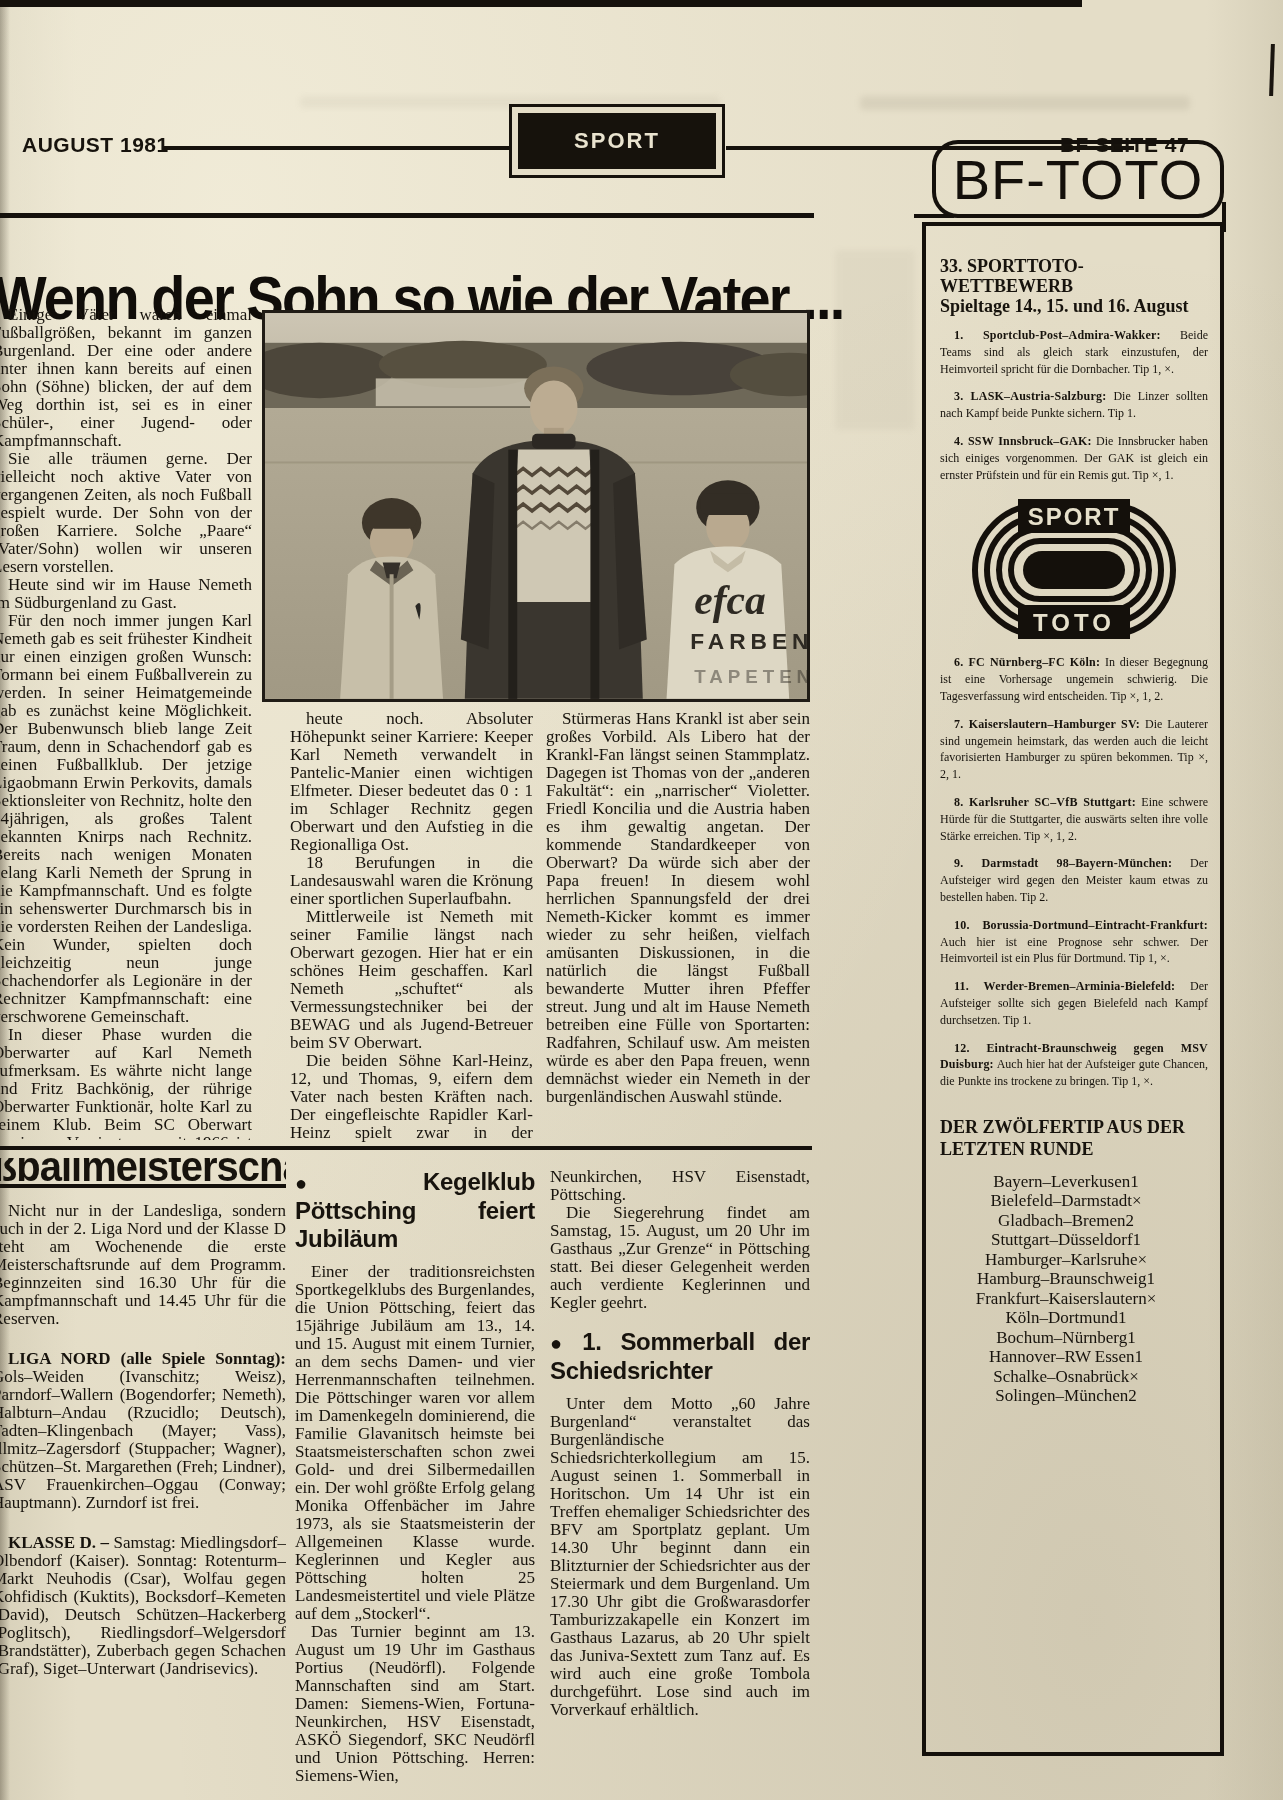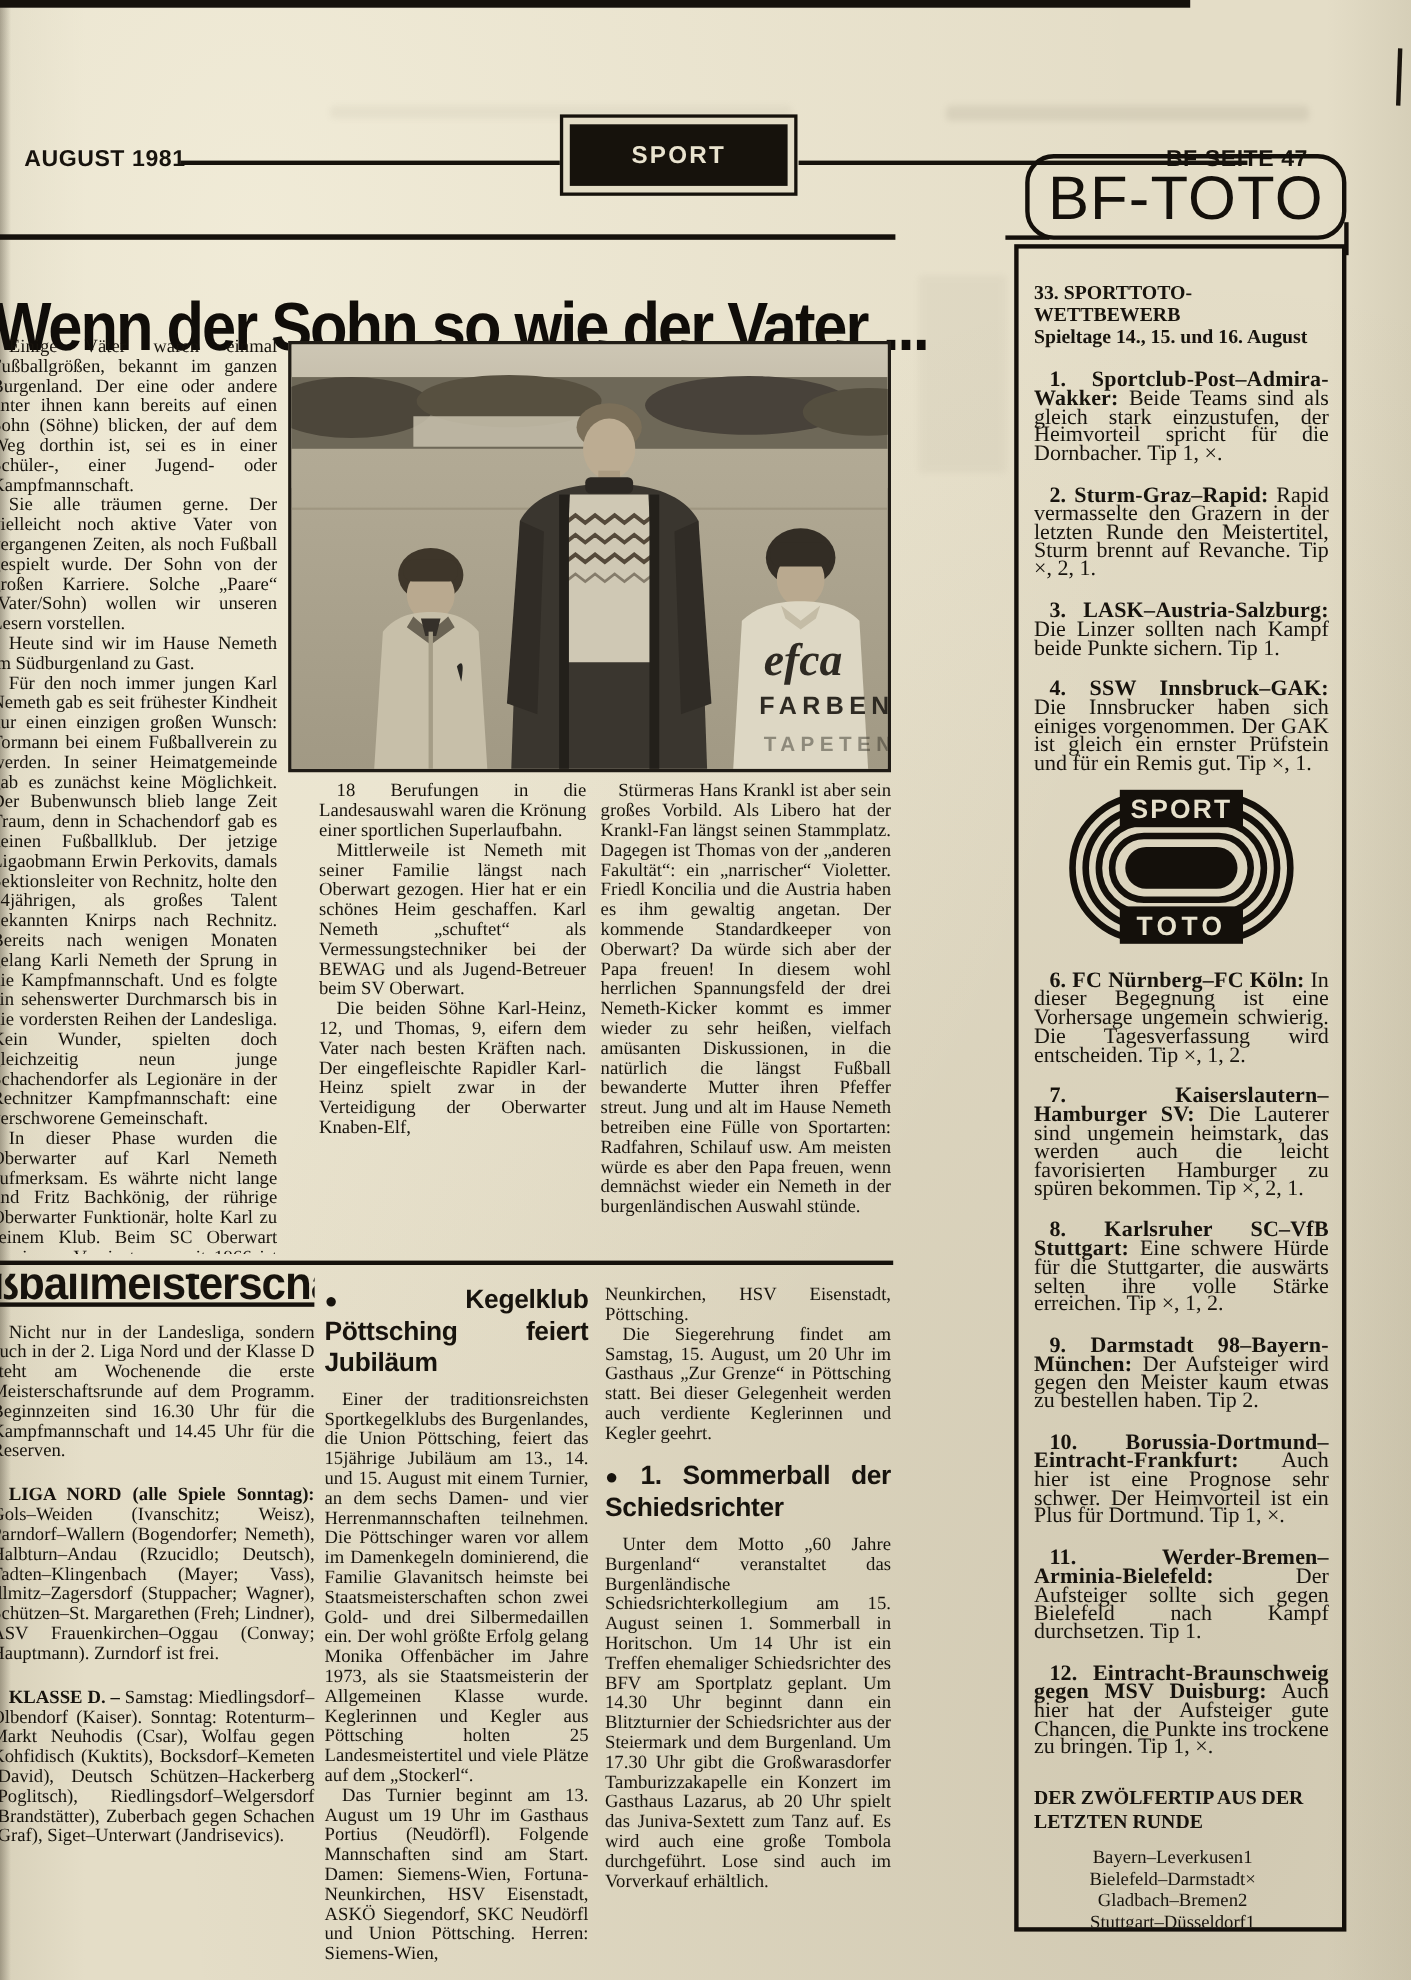--- a/index.html
+++ b/index.html
@@ -71,22 +71,22 @@
         border:4px solid #14100b;border-radius:26px;box-sizing:border-box;
         display:flex;align-items:center;justify-content:center;}
   .toto-titlebox .flourish-l{position:absolute;left:-22px;bottom:-4px;width:40px;height:4px;background:#14100b;}
   .toto-titlebox .flourish-r{position:absolute;right:-6px;bottom:-18px;width:4px;height:30px;background:#14100b;}
   .toto-title{font-family:"Liberation Sans","DejaVu Sans",sans-serif;font-weight:400;
         font-size:56px;letter-spacing:1px;color:#14100b;}
   .toto-box{position:absolute;left:922px;top:222px;width:302px;height:1534px;
         border:4px solid #14100b;box-sizing:border-box;overflow:hidden;
         padding:30px 12px 0 14px;}
   .toto-head{font-weight:700;font-size:18px;line-height:20px;margin:0;}
-  .toto-entry{font-size:20px;line-height:16.8px;text-align:justify;hyphens:auto;
-        margin:21px 0 0;text-indent:14px;font-family:Liberation Serif, serif;}
+  .toto-entry{font-size:12px;line-height:16.8px;text-align:justify;hyphens:auto;
+        margin:11px 0 0;text-indent:14px;font-family:Liberation Serif, serif;}
   .toto-entry b{letter-spacing:.2px;}
   .toto-logo{display:block;margin:14px auto 6px;}
   .zwo-head{font-weight:700;font-size:18px;line-height:22px;margin:26px 0 12px;}
   .tip-row{display:flex;justify-content:center;font-size:17px;line-height:19.5px;
         padding-right:16px;}
   .tip-row .tip{font-weight:400;}
 </style>
 </head>
 <body>
 
@@ -173,20 +173,21 @@
       <rect x="440" y="182" width="56" height="22" rx="9" fill="#332d25"></rect>
       <path d="M414,254 C428,240 448,236 468,236 C488,236 508,240 522,254 L530,390 L406,390 Z" fill="#ddd7c4"></path>
       <polygon points="450,240 468,254 486,240 482,252 468,262 454,252" fill="#c4bca6"></polygon>
       <text x="434" y="304" font-family="Liberation Serif, serif" font-style="italic" font-weight="bold" font-size="42" fill="#2e2a23">efca</text>
       <text x="430" y="340" font-family="Liberation Sans, sans-serif" font-weight="bold" font-size="23" letter-spacing="5" fill="#2e2a23">FARBEN</text>
       <text x="434" y="374" font-family="Liberation Sans, sans-serif" font-weight="bold" font-size="19" letter-spacing="5" fill="#2e2a23" opacity=".45">TAPETEN</text>
     </svg>
   </div>
 
   <div class="col2 bodytext">
+    <p>heute noch. Absoluter Höhepunkt seiner Karriere: Keeper Karl Nemeth verwandelt in Pantelic-Manier einen wichtigen Elfmeter. Dieser bedeutet das 0 : 1 im Schlager Rechnitz gegen Oberwart und den Aufstieg in die Regionalliga Ost.</p>
     <p>18 Berufungen in die Landesauswahl waren die Krönung einer sportlichen Superlaufbahn.</p>
     <p>Mittlerweile ist Nemeth mit seiner Familie längst nach Oberwart gezogen. Hier hat er ein schönes Heim geschaffen. Karl Nemeth „schuftet“ als Vermessungstechniker bei der BEWAG und als Jugend-Betreuer beim SV Oberwart.</p>
     <p>Die beiden Söhne Karl-Heinz, 12, und Thomas, 9, eifern dem Vater nach besten Kräften nach. Der eingefleischte Rapidler Karl-Heinz spielt zwar in der Verteidigung der Oberwarter Knaben-Elf,</p>
   </div>
 
   <div class="col3 bodytext">
     <p>Stürmeras Hans Krankl ist aber sein großes Vorbild. Als Libero hat der Krankl-Fan längst seinen Stammplatz. Dagegen ist Thomas von der „anderen Fakultät“: ein „narrischer“ Violetter. Friedl Koncilia und die Austria haben es ihm gewaltig angetan. Der kommende Standardkeeper von Oberwart? Da würde sich aber der Papa freuen! In diesem wohl herrlichen Spannungsfeld der drei Nemeth-Kicker kommt es immer wieder zu sehr heißen, vielfach amüsanten Diskussionen, in die natürlich die längst Fußball bewanderte Mutter ihren Pfeffer streut. Jung und alt im Hause Nemeth betreiben eine Fülle von Sportarten: Radfahren, Schilauf usw. Am meisten würde es aber den Papa freuen, wenn demnächst wieder ein Nemeth in der burgenländischen Auswahl stünde.</p>
   </div>
 
   <div class="mid-rule"></div>
@@ -216,21 +217,20 @@
     <div class="flourish-l"></div>
     <div class="flourish-r"></div>
     <span class="toto-title">BF-TOTO</span>
   </div>
 
   <div class="toto-box">
     <p class="toto-head">33. SPORTTOTO-WETTBEWERB</p>
     <p class="toto-head">Spieltage 14., 15. und 16. August</p>
 
     <p class="toto-entry"><b>1. Sportclub-Post–Admira-Wakker:</b> <span>Beide Teams sind als gleich stark einzustufen, der Heimvorteil spricht für die Dornbacher. Tip 1, ×.</span></p>
-    <p class="toto-entry"><b>2. Sturm-Graz–Rapid:</b> <span>Rapid vermasselte den Grazern in der letzten Runde den Meistertitel, Sturm brennt auf Revanche. Tip ×, 2, 1.</span></p>
     <p class="toto-entry"><b>3. LASK–Austria-Salzburg:</b> <span>Die Linzer sollten nach Kampf beide Punkte sichern. Tip 1.</span></p>
     <p class="toto-entry"><b>4. SSW Innsbruck–GAK:</b> <span>Die Innsbrucker haben sich einiges vorgenommen. Der GAK ist gleich ein ernster Prüfstein und für ein Remis gut. Tip ×, 1.</span></p>
 
     <svg class="toto-logo" width="208" height="146" viewBox="0 0 208 146">
       <rect x="5" y="8" width="198" height="130" rx="65" fill="none" stroke="#14100b" stroke-width="6"></rect>
       <rect x="17" y="20" width="174" height="106" rx="53" fill="none" stroke="#14100b" stroke-width="6"></rect>
       <rect x="29" y="32" width="150" height="82" rx="41" fill="none" stroke="#14100b" stroke-width="6"></rect>
       <rect x="41" y="44" width="126" height="58" rx="29" fill="none" stroke="#14100b" stroke-width="6"></rect>
       <rect x="53" y="54" width="102" height="38" rx="19" fill="#14100b"></rect>
       <rect x="48" y="2" width="112" height="34" fill="#14100b"></rect>

